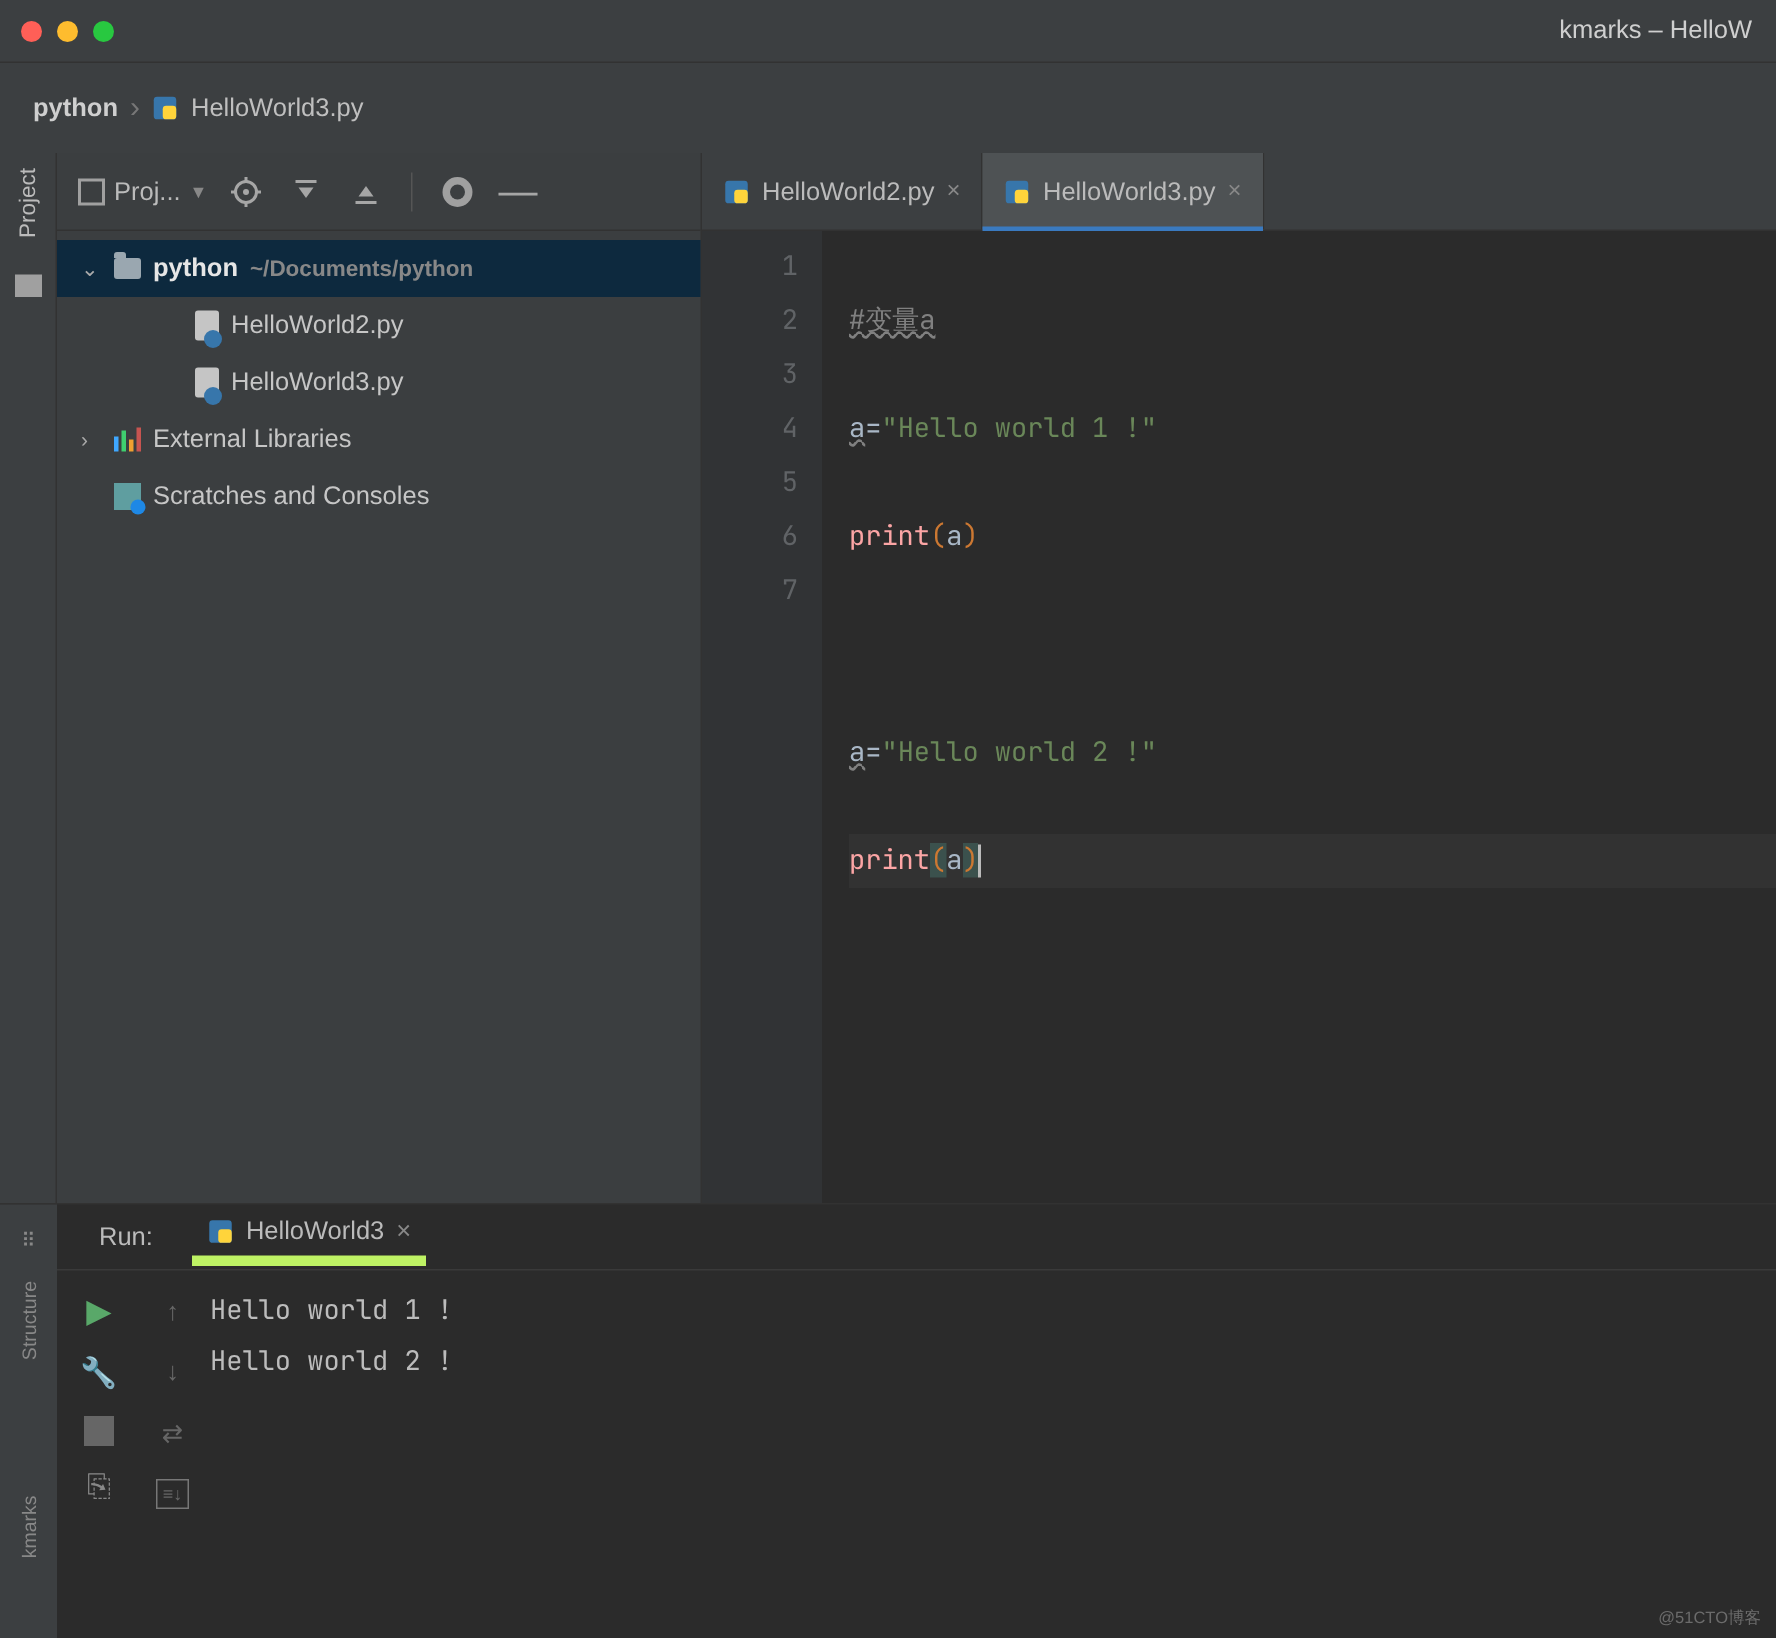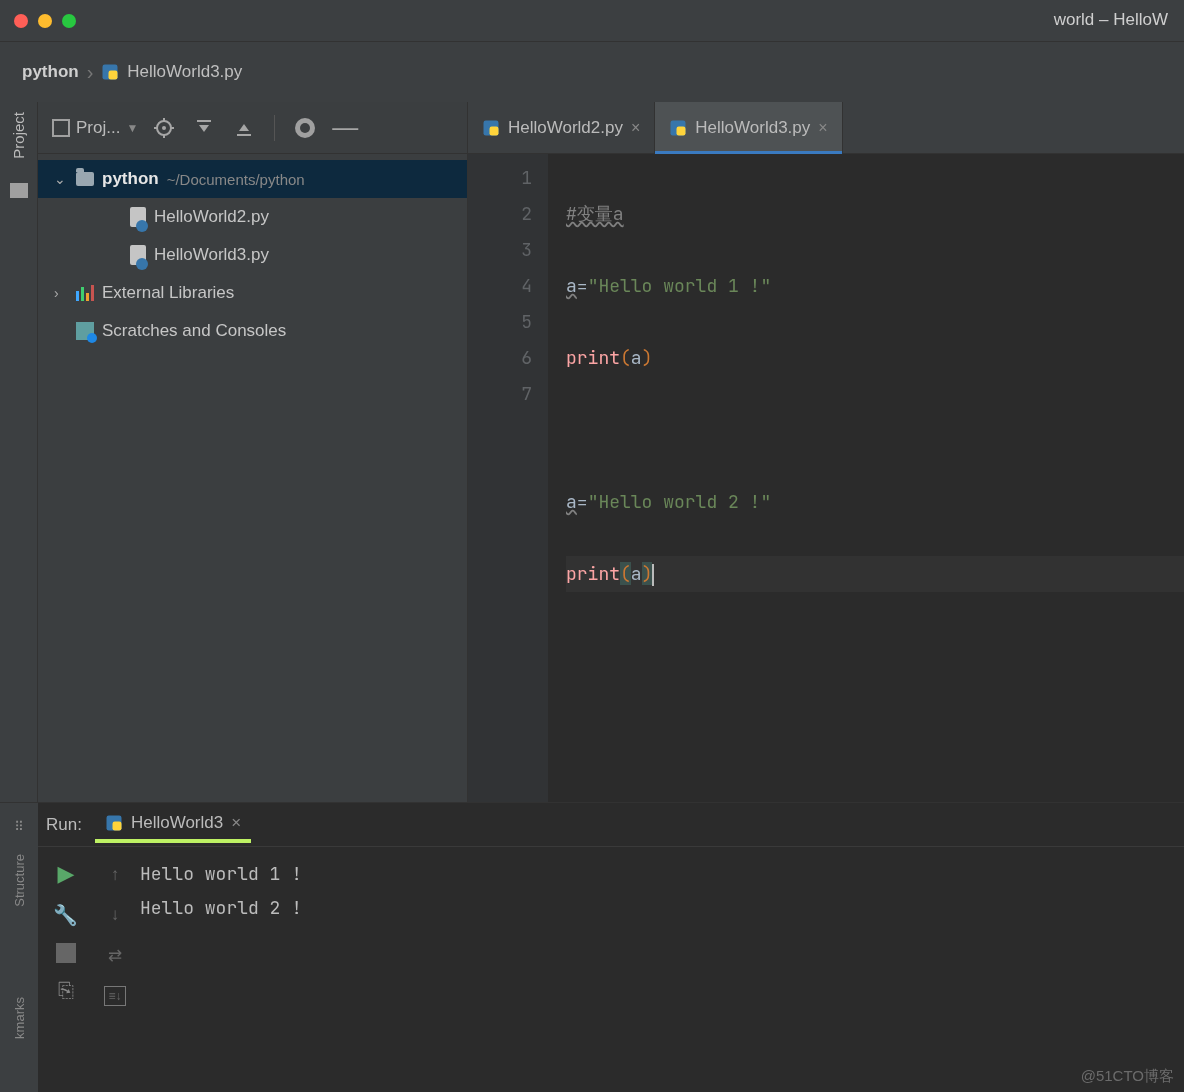--- a/index.html
+++ b/index.html
@@ -66,49 +66,49 @@
 .wavy { text-decoration:underline wavy #808080;margin-top:29px; }
 .curline { background:#323232; display:inline-block; width:100%; }
 .caret { display:inline-block; width:2px; height:22px; background:#bbb; vertical-align:middle; }
 .hl-paren { background:#3b514d; }
 
 
 .bottom { position:absolute; left:0; right:0; bottom:0; height:290px; background:#2b2b2b; border-top:1px solid #323232; display:flex; }
 .brail { width:38px; background:#3c3f41; display:flex; flex-direction:column; align-items:center; gap:20px; padding-top:16px; color:#888; font-size:13px; }
 .brail .vtab { writing-mode:vertical-rl; transform:rotate(180deg); cursor:pointer; }
 .runwrap { flex:1; display:flex; flex-direction:column; }
-.runhead { height:44px; display:flex; align-items:center; gap:13px; padding-left:8px; color:#bbb; border-bottom:1px solid #3a3a3a; }
-.runtab { display:flex; align-items:center; gap:8px; padding:6px 10px; border-bottom:4px solid #bef264; }
+.runhead { height:44px; display:flex; align-items:center; gap:26px; padding-left:28px; color:#bbb; border-bottom:1px solid #3a3a3a; }
+.runtab { display:flex; align-items:center; gap:8px; padding:6px 10px; border-bottom:7px solid #bef264; }
 .runtab .close { color:#888; }
 .runbody { display:flex; flex:1; }
 .runtool { width:56px; display:flex; flex-direction:column; align-items:center; gap:16px; padding-top:14px; }
 .runtool2 { width:42px; display:flex; flex-direction:column; align-items:center; gap:20px; padding-top:18px; color:#666; }
 .play { color:#59a869; font-size:22px; }
 .wrench { color:#aaa; font-size:20px; }
 .sqbtn { width:20px; height:20px; background:#555; }
 .console { flex:1; padding:10px 4px; color:#bcbcbc; font-size:18px; line-height:34px; }
 .console .blur { filter:blur(6px); background:#555; padding:0 6px; }
-.watermark { position:absolute; right:10px; bottom:6px; font-size:15px; color:#6b6b6b; }
+.watermark { position:absolute; right:10px; bottom:6px; font-size:11px; color:#6b6b6b; }
 .linkish { color:#bcbcbc; }
 .page-file-icon { width:16px; height:20px; background:#c5c5c5; border-radius:2px; position:relative; }
 .page-file-icon::after { content:""; position:absolute; right:-2px; bottom:-5px; width:12px; height:12px; background:#3776ab; border-radius:50%; }
 .sqframe{width:18px;height:18px;border:2px solid #a0a0a0;}
 .gearcss{width:20px;height:20px;border-radius:50%;background:#a0a0a0;position:relative;}
 .gearcss::before{content:"";position:absolute;inset:5px;border-radius:50%;background:#3c3f41;}
 </style>
 </head>
 <body>
 
 <div class="titlebar">
   <div class="traffic">
     <div class="dot red"></div>
     <div class="dot yellow"></div>
     <div class="dot green"></div>
   </div>
-  <div class="wintitle">world – HelloW</div>
+  <div class="wintitle">kmarks – HelloW</div>
 </div>
 
 <div class="crumbs">
   <span style="font-weight:600;color:#cfcfcf;">python</span>
   <span class="sep">›</span>
   <span class="py-icon">
     <svg viewBox="0 0 24 24">
         <rect x="2" y="2" width="20" height="20" rx="3" fill="#3776ab"></rect>
         <rect x="10" y="10" width="12" height="12" rx="3" fill="#ffd43b"></rect>
       </svg>
@@ -157,21 +157,21 @@
           <div class="gearcss"></div>
         </div>
       <div class="stbtn" style="font-size:26px;color:#a6a6a6;">—</div>
     </div>
 
     <div class="tree">
       <div class="treerow sel">
         <span class="chev">⌄</span>
         <span class="folder-icon"></span>
         <span style="font-weight:700;color:#e6e6e6;">python</span>
-        <span style="color:#888;font-size:15px;">~/Documents/python</span>
+        <span style="color:#888;font-size:15px;font-weight:bold;">~/Documents/python</span>
       </div>
       <div class="treerow">
         <span class="ind2"></span>
         <span class="page-file-icon"></span>
         <span>HelloWorld2.py</span>
       </div>
       <div class="treerow">
         <span class="ind2"></span>
         <span class="page-file-icon"></span>
         <span>HelloWorld3.py</span>

